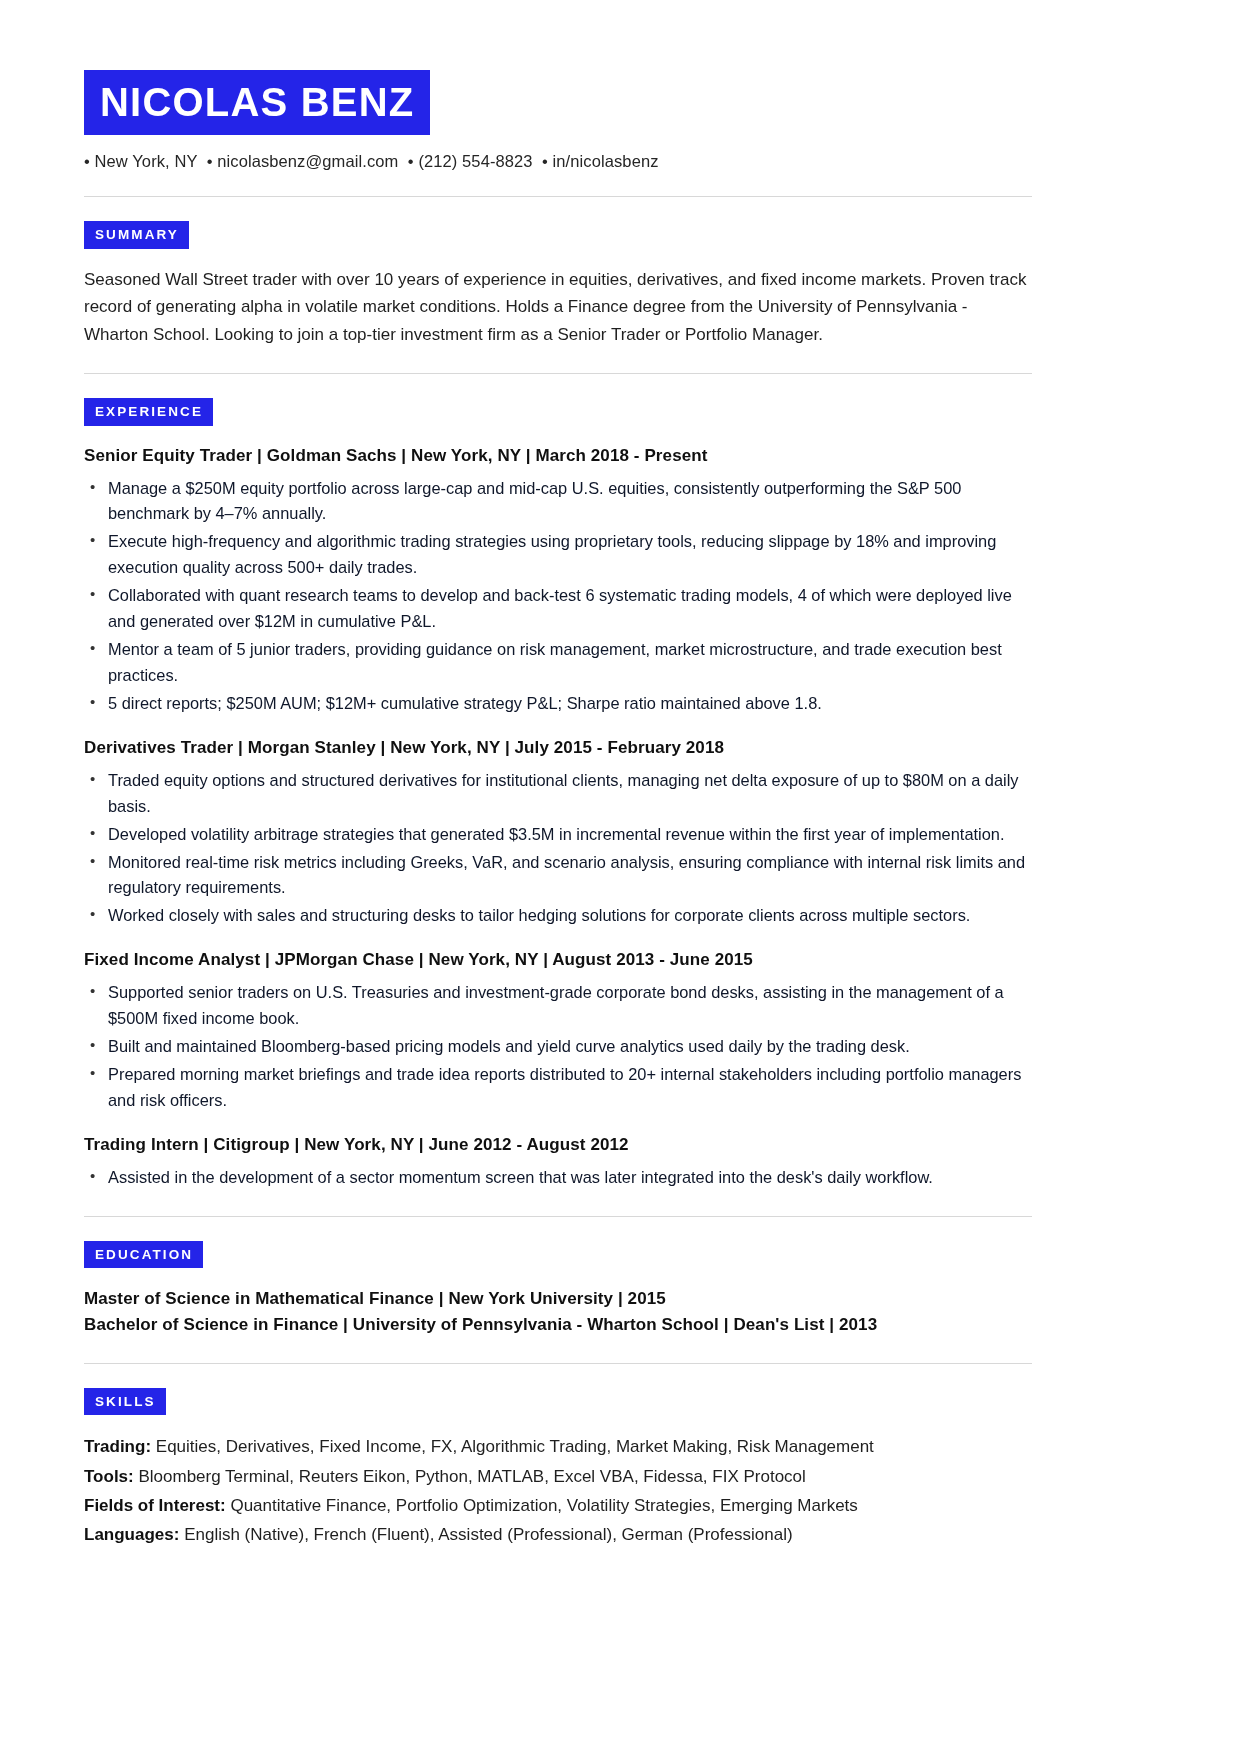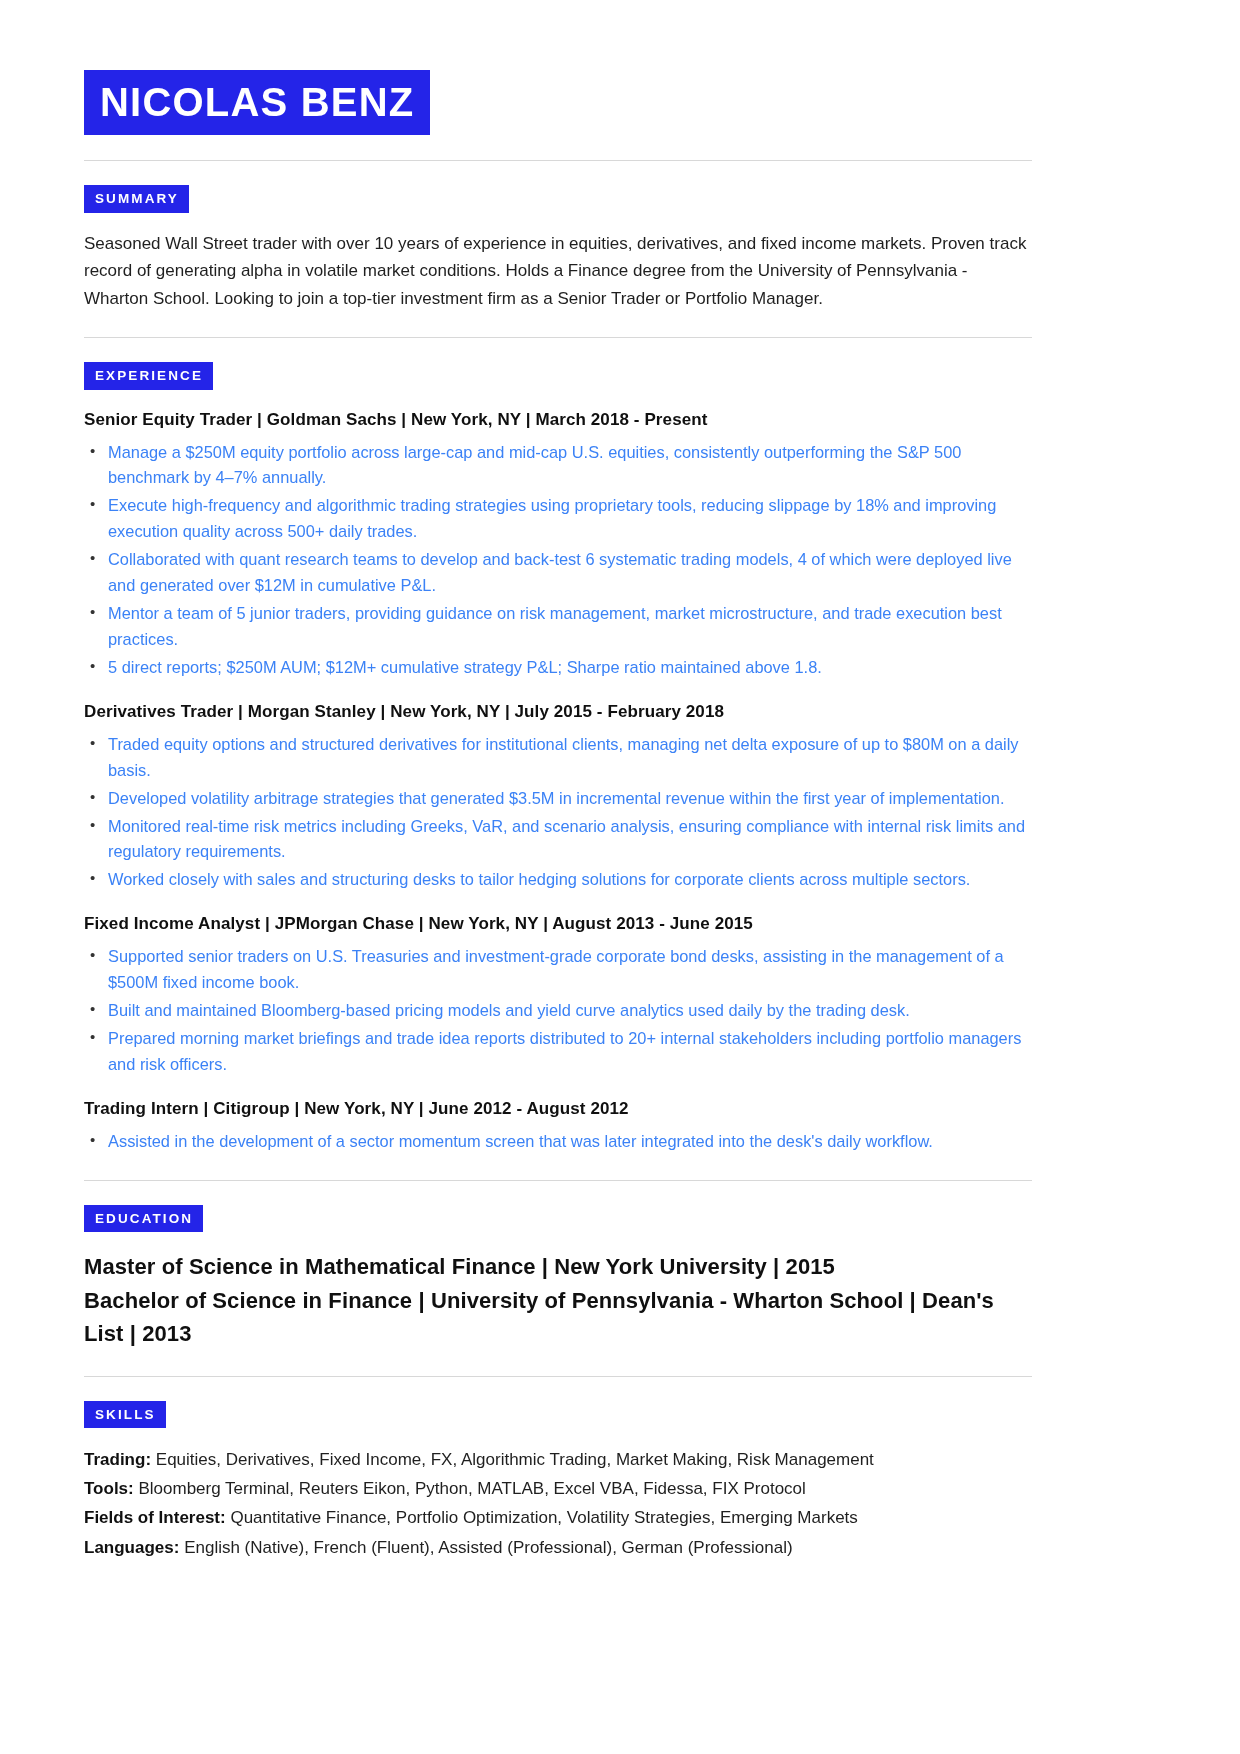--- a/index.html
+++ b/index.html
@@ -99,38 +99,38 @@
   ul.bullets {
     list-style: none;
     margin: 8px 0 0 0;
     padding: 0;
   }
   ul.bullets > li {
     position: relative;
     padding-left: 24px;
     font-size: 16.4px;
     line-height: 1.58;
-    color: #3b82f6;
+    color: #0f172a;
     margin-bottom: 2px;
   }
   ul.bullets > li::before {
     content: "\2022";
     position: absolute;
     left: 6px;
     top: -1px;
     font-size: 15px;
     color: #333333;
   }
 
   
   .edu-list {
     margin-top: 18px;
   }
   .edu-line {
-    font-size: 22px;
+    font-size: 17px;
     font-weight: 700;
     color: #101010;
     line-height: 1.52;
     letter-spacing: 0.1px;
   }
 
   
   .skills-list {
     margin-top: 17px;
   }
@@ -147,20 +147,30 @@
 </head>
 <body>
 
 <div class="page">
   <div class="inner">
 
     <div class="name-wrap">
       <span class="name-badge">NICOLAS BENZ</span>
     </div>
 
+    <div class="contact-line">
+      <span class="ci"><span>•</span>
+        <span>New York, NY</span></span>
+      &nbsp;<span class="ci"><span>•</span>
+        <span>nicolasbenz@gmail.com</span></span>
+      &nbsp;<span class="ci"><span>•</span>
+        <span>(212) 554-8823</span></span>
+      &nbsp;<span class="ci"><span>•</span>
+        <span>in/nicolasbenz</span></span>
+    </div>
 
     <hr class="rule">
 
     <div class="section">
       <span class="sec-badge">SUMMARY</span>
       <p class="summary">Seasoned Wall Street trader with over 10 years of experience in equities, derivatives, and fixed income markets. Proven track record of generating alpha in volatile market conditions. Holds a Finance degree from the University of Pennsylvania - Wharton School. Looking to join a top-tier investment firm as a Senior Trader or Portfolio Manager.</p>
     </div>
 
     <hr class="rule">
 

